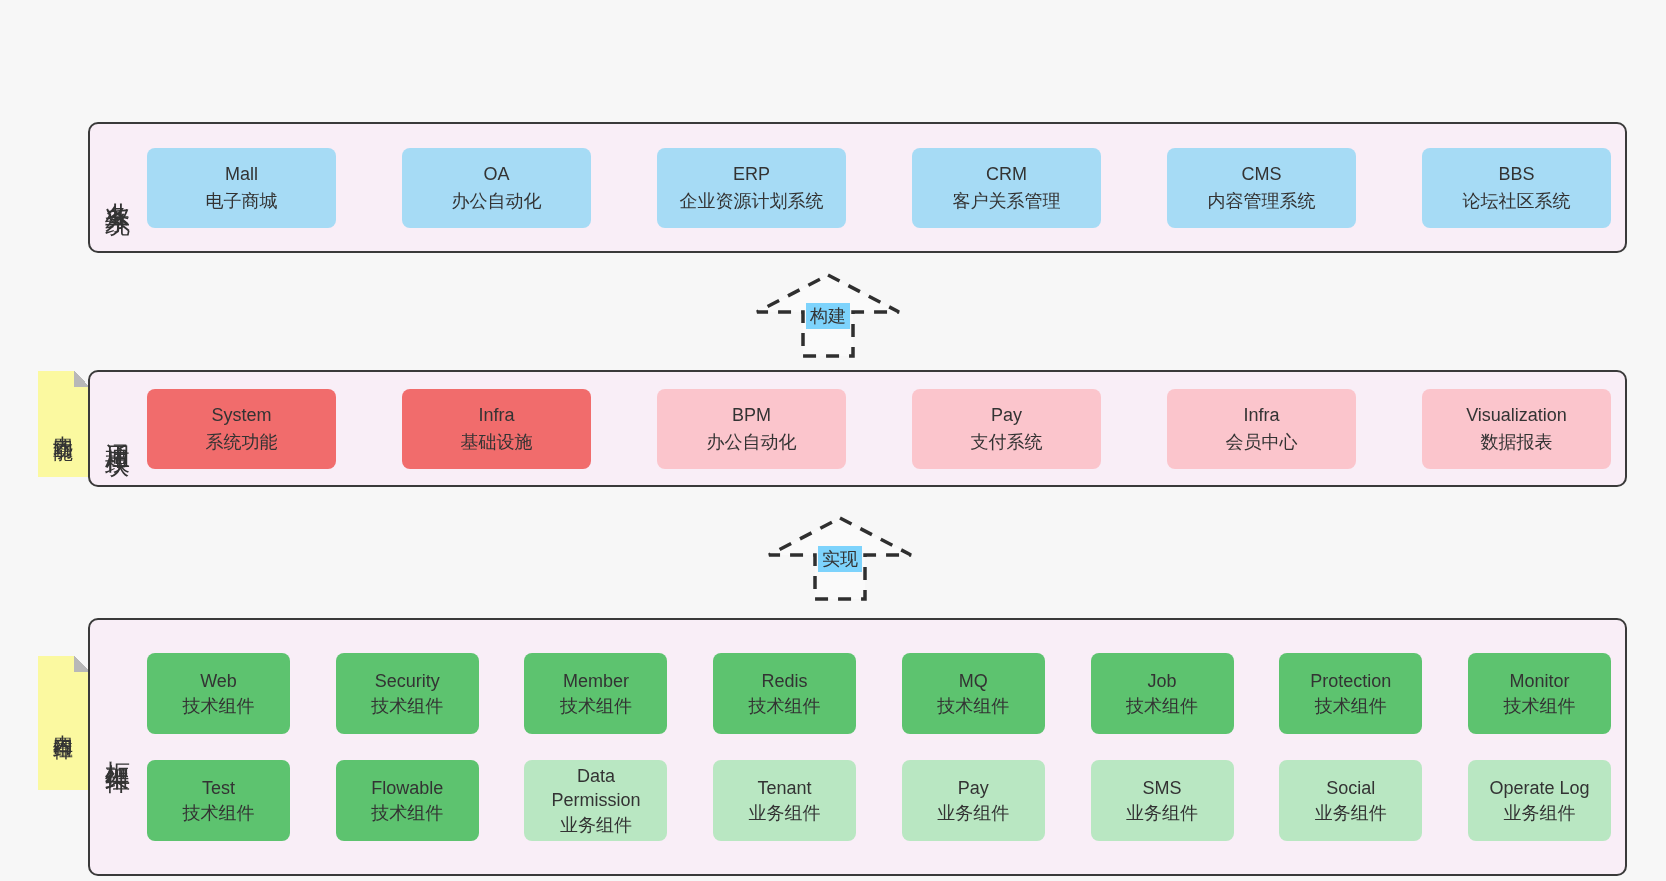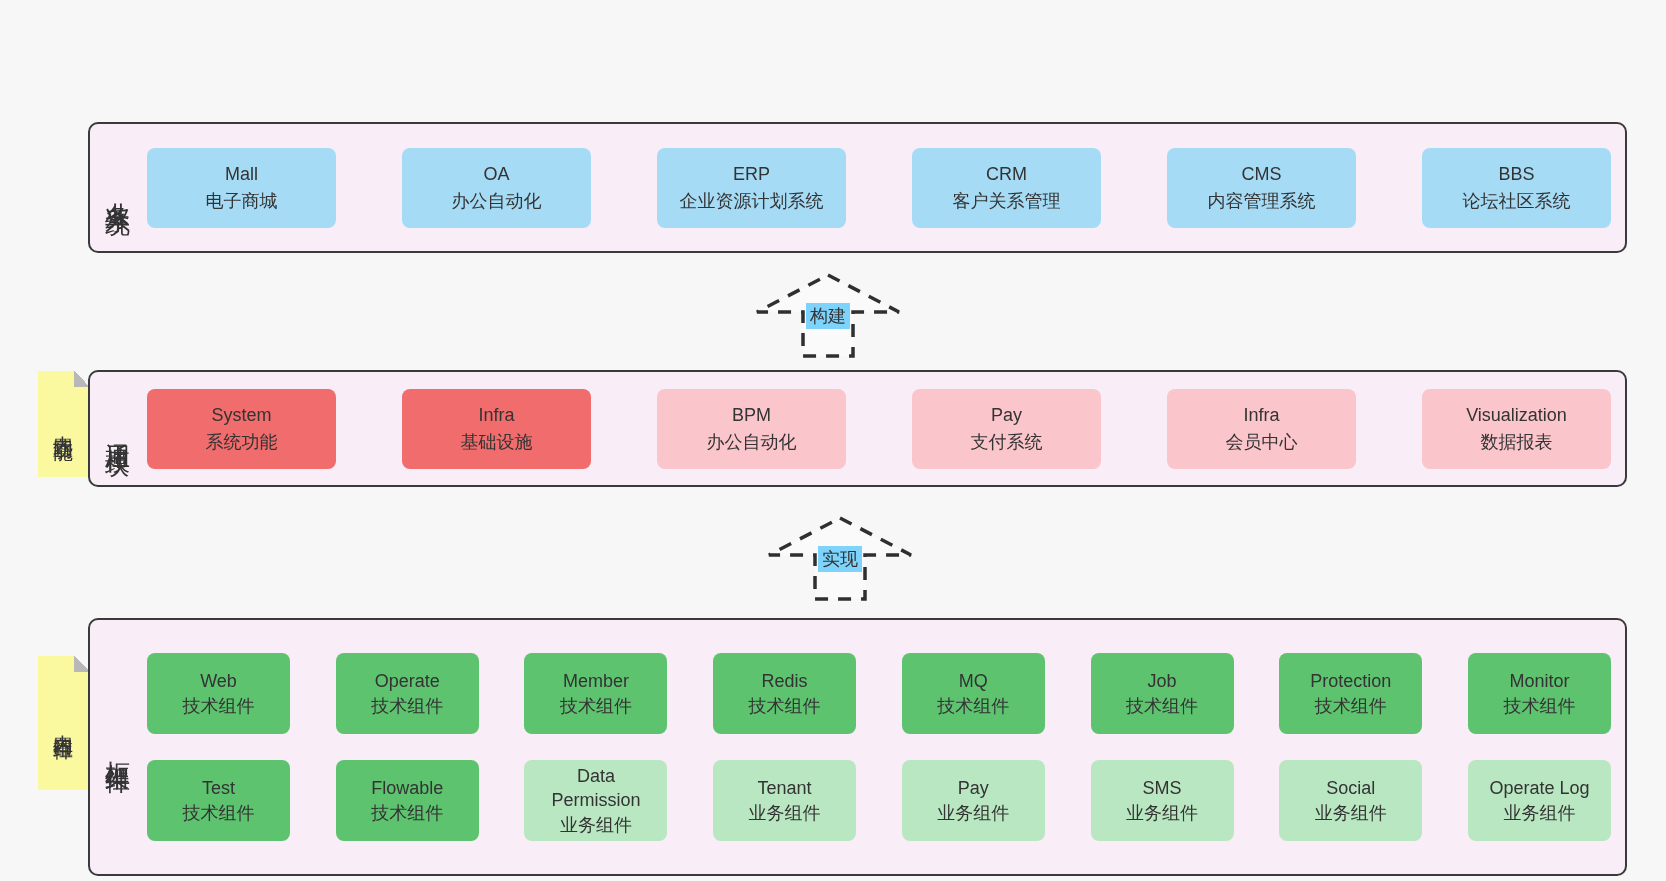--- a/index.html
+++ b/index.html
@@ -180,21 +180,21 @@
 
   <section class="band band-3">
     <div class="band-label">框架组件</div>
     <div class="band-content two-rows">
       <div class="row">
         <div class="box box-sm box-green">
           <span>Web</span>
           <span>技术组件</span>
         </div>
         <div class="box box-sm box-green">
-          <span>Operate</span>
+          <span>Security</span>
           <span>技术组件</span>
         </div>
         <div class="box box-sm box-green">
           <span>Member</span>
           <span>技术组件</span>
         </div>
         <div class="box box-sm box-green">
           <span>Redis</span>
           <span>技术组件</span>
         </div>

